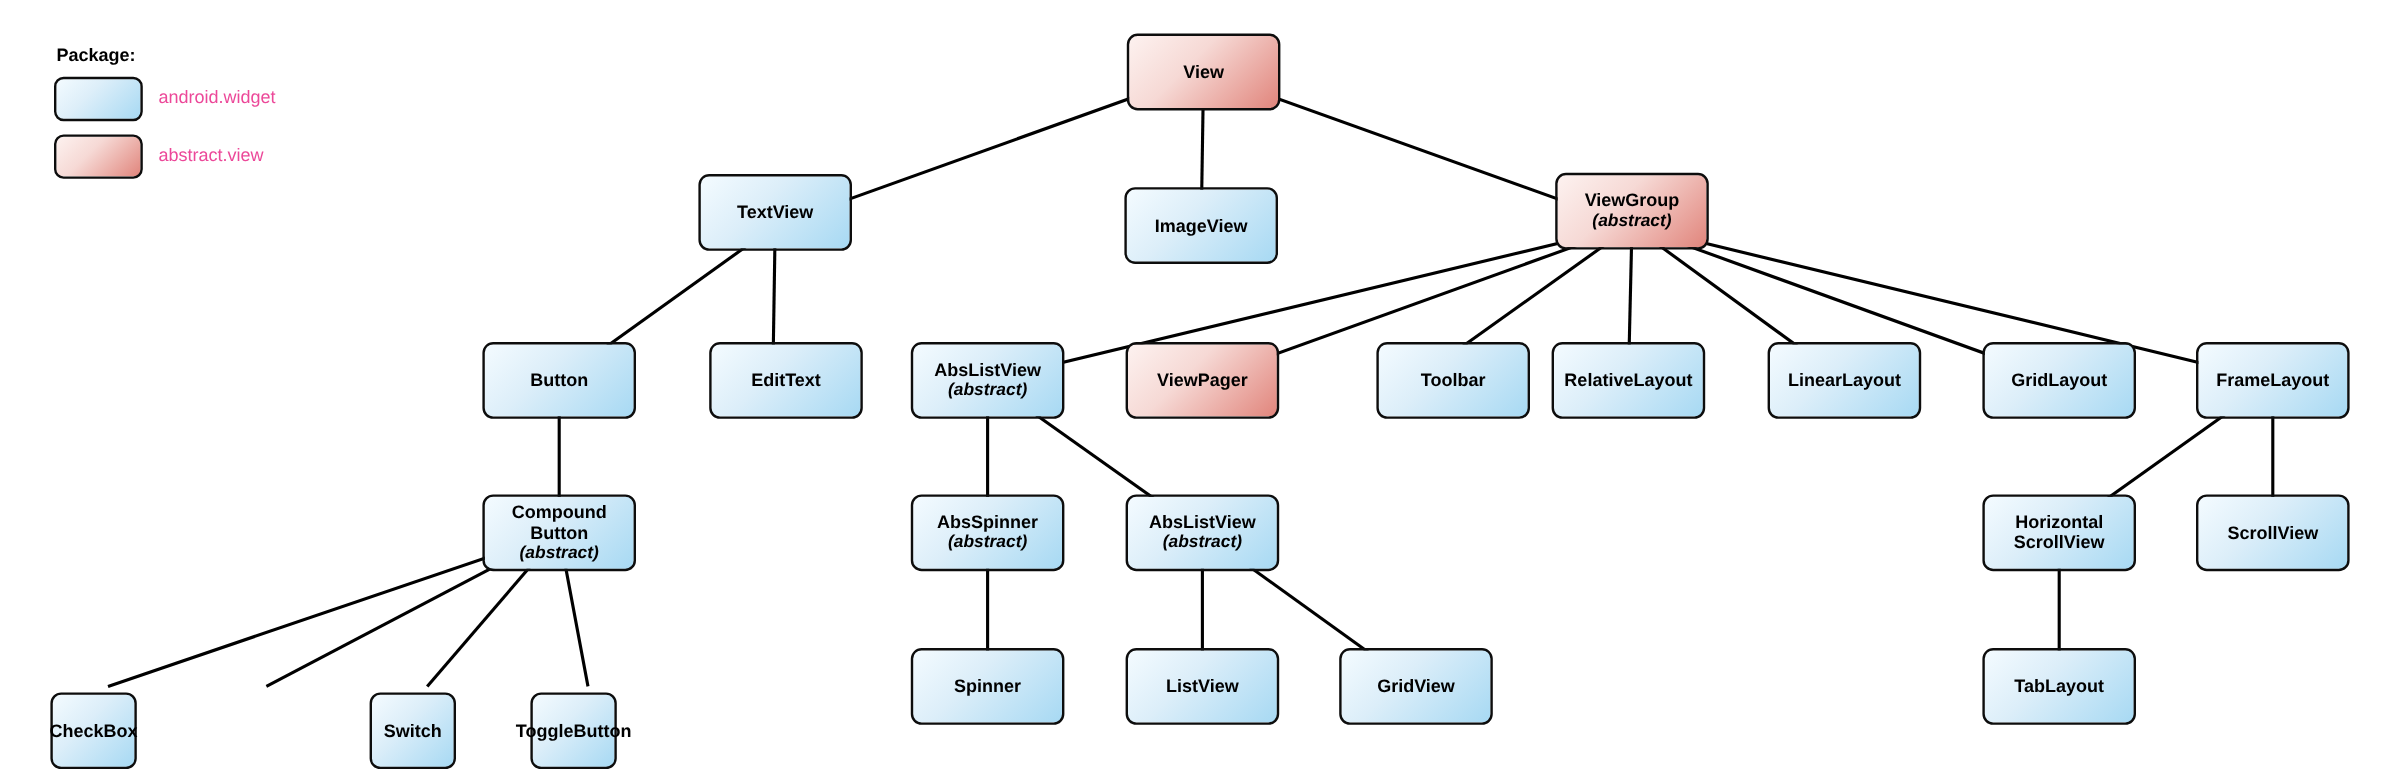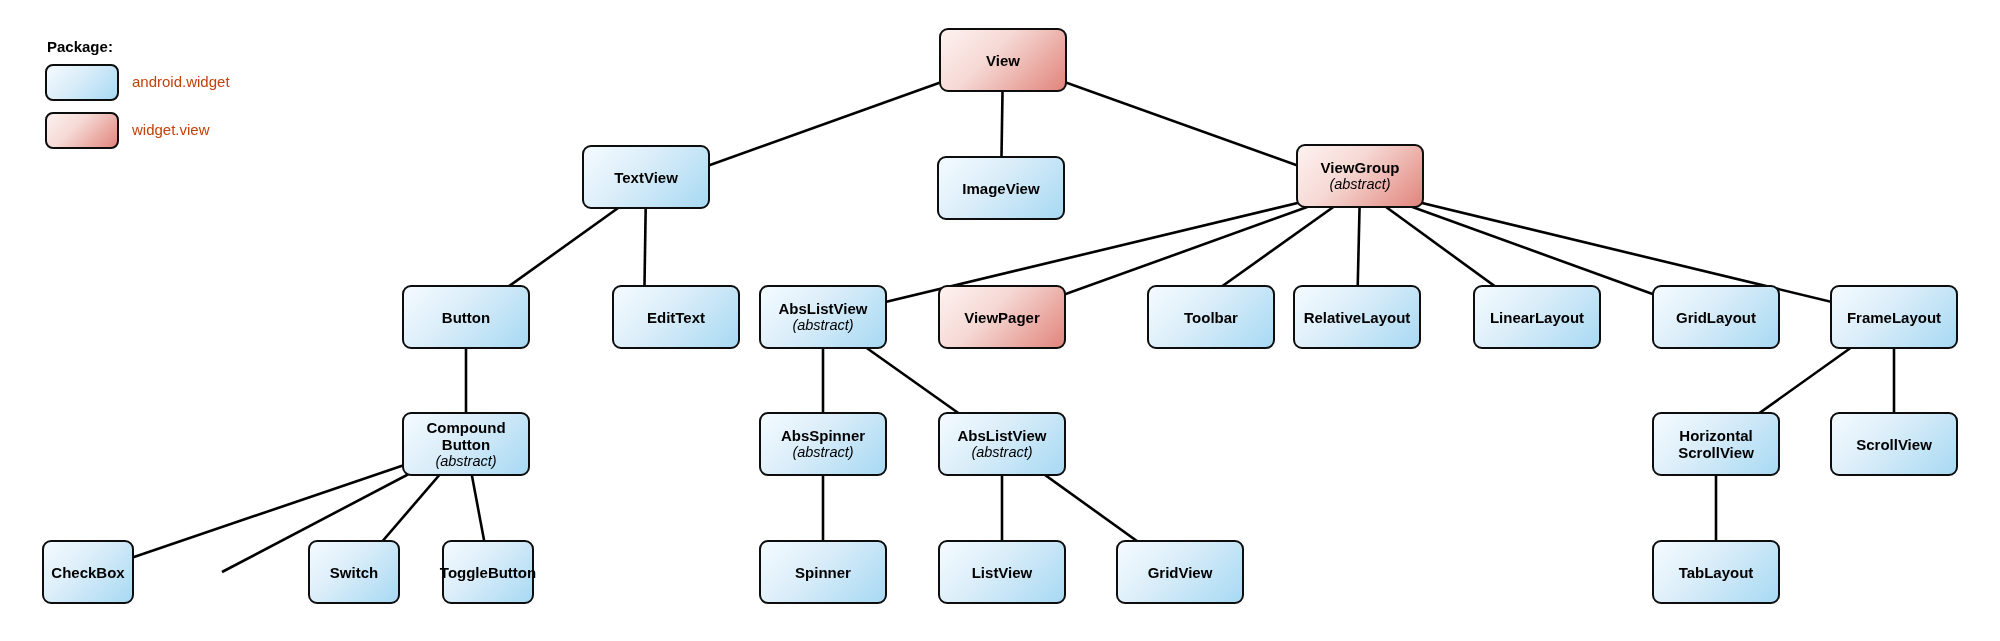--- a/index.html
+++ b/index.html
@@ -34,27 +34,27 @@
     color: #000000;
   }
   .node .lbl {
     font-size: 15px;
     font-weight: bold;
     line-height: 17px;
     white-space: pre-line;
   }
   .node .sub {
     font-size: 14.5px;
-    font-weight: normal;
+    font-weight: bold;
     font-style: italic;
     line-height: 17px;
   }
   .pkg-widget { background: linear-gradient(135deg, #f4fbff 0%, #dceef9 40%, #a7d9f3 100%); }
   .pkg-view   { background: linear-gradient(135deg, #fdf2f0 0%, #f6d9d5 40%, #e1857c 100%); }
-  .narrow { width: 92px; }
+  .narrow { width: 72px; margin-top: 37px; }
 
   
   .legend-title {
     position: absolute;
     left: 47px; top: 38px;
     font-size: 15px;
     font-weight: bold;
     color: #000000;
     z-index: 1;
   }
@@ -63,21 +63,21 @@
     width: 74px; height: 37px;
     box-sizing: border-box;
     border: 2.5px solid #0d0d0d;
     border-radius: 8px;
     z-index: 1;
   }
   .legend-label {
     position: absolute;
     left: 132px;
     font-size: 15px;
-    color: #c2410c;
+    color: #ec4899;
     z-index: 1;
   }
 </style>
 </head>
 <body>
 
 <div id="diagram">
 
   <svg id="edges">
       <line x1="1003" y1="60" x2="646" y2="188" stroke="#000000" stroke-width="2.6"></line>
@@ -104,41 +104,41 @@
       <line x1="1002" y1="444" x2="1180" y2="572" stroke="#000000" stroke-width="2.6"></line>
       <line x1="1894" y1="317" x2="1716" y2="444" stroke="#000000" stroke-width="2.6"></line>
       <line x1="1894" y1="317" x2="1894" y2="444" stroke="#000000" stroke-width="2.6"></line>
       <line x1="1716" y1="444" x2="1716" y2="572" stroke="#000000" stroke-width="2.6"></line>
     </svg>
 
   <div class="legend-title">Package:</div>
   <div class="swatch pkg-widget" style="left:45px;top:64px"></div>
   <div class="legend-label" style="top:73px">android.widget</div>
   <div class="swatch pkg-view" style="left:45px;top:112px"></div>
-  <div class="legend-label" style="top:121px">widget.view</div>
+  <div class="legend-label" style="top:121px">abstract.view</div>
 
   <div class="node pkg-view" id="n-view" style="left:939px;top:28px">
     <span class="lbl">View</span>
   </div>
 
   <div class="node pkg-widget" id="n-textview" style="left:582px;top:145px">
     <span class="lbl">TextView</span>
   </div>
   <div class="node pkg-widget" id="n-imageview" style="left:937px;top:156px">
     <span class="lbl">ImageView</span>
   </div>
   <div class="node pkg-view" id="n-viewgroup" style="left:1296px;top:144px">
     <span class="lbl">ViewGroup</span>
     <span class="sub">(abstract)</span>
   </div>
 
   <div class="node pkg-widget" id="n-button" style="left:402px;top:285px">
     <span class="lbl">Button</span>
   </div>
-  <div class="node pkg-widget" id="n-edittext" style="left:612px;top:285px">
+  <div class="node pkg-widget" id="n-edittext" style="left:591px;top:285px">
     <span class="lbl">EditText</span>
   </div>
   <div class="node pkg-widget" id="n-adapterview" style="left:759px;top:285px">
     <span class="lbl">AbsListView</span>
     <span class="sub">(abstract)</span>
   </div>
   <div class="node pkg-view" id="n-viewpager" style="left:938px;top:285px">
     <span class="lbl">ViewPager</span>
   </div>
   <div class="node pkg-widget" id="n-toolbar" style="left:1147px;top:285px">

